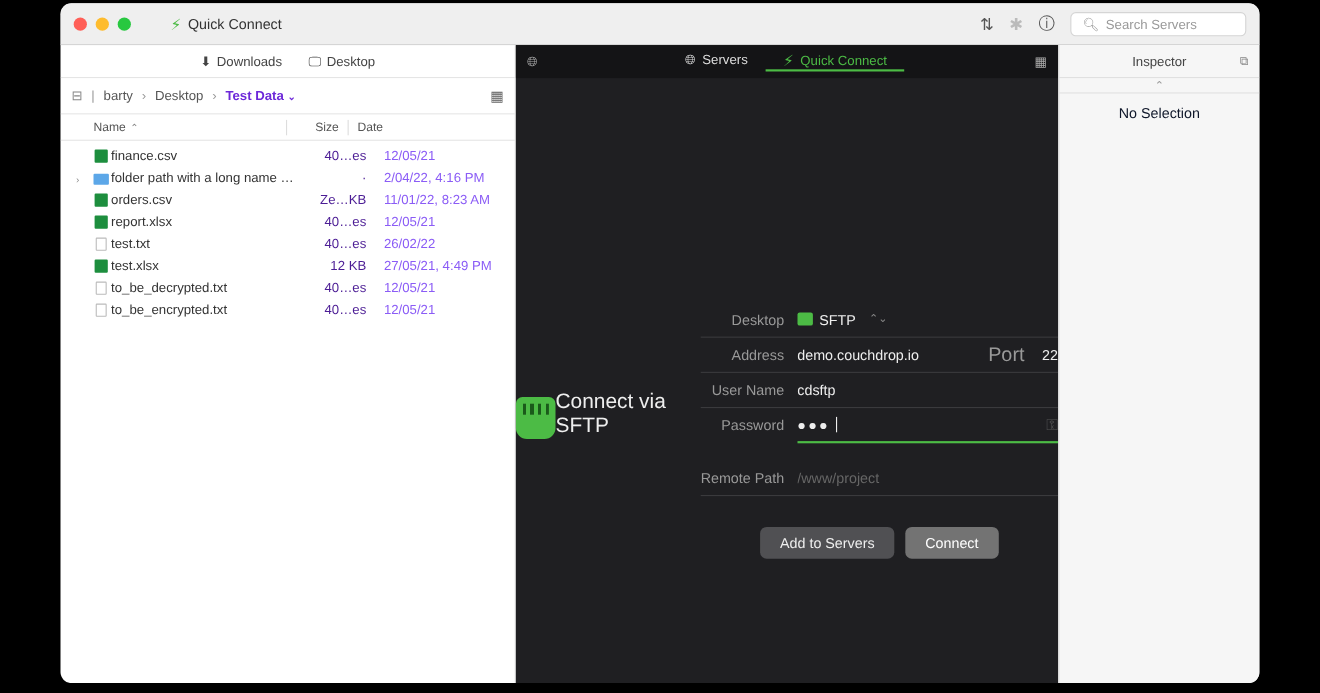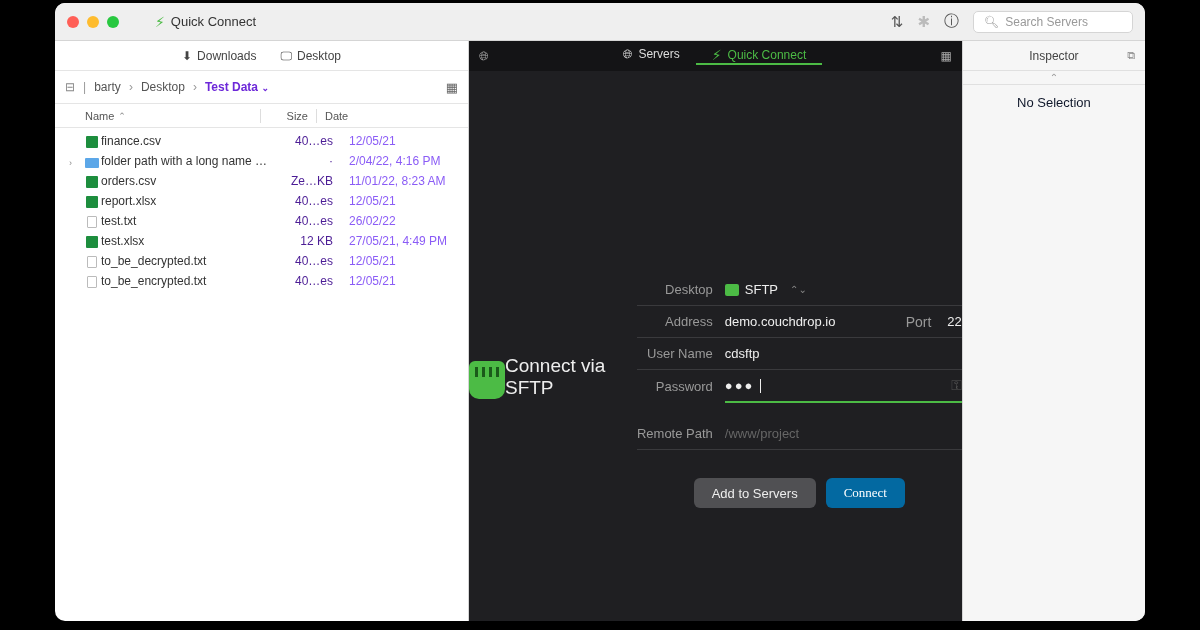--- a/index.html
+++ b/index.html
@@ -61,34 +61,34 @@
     .plug-icon::before { content: ""; position: absolute; top: 6px; left: 6px; right: 6px; height: 10px; background: repeating-linear-gradient(90deg, #1a5a1a 0 3px, transparent 3px 7px); }
     .connect-title { font-size: 19px; color: #eee; margin-bottom: 28px; }
     
     .form { width: 380px; }
     .form-row { display: flex; align-items: center; height: 32px; border-bottom: 1px solid #3a3a3d; }
     .form-row.no-border { border-bottom: none; }
     .form-label { width: 88px; text-align: right; color: #999; font-size: 13px; padding-right: 12px; }
     .form-value { flex: 1; color: #eee; font-size: 13px; display: flex; align-items: center; gap: 6px; }
     .form-input { background: transparent; border: none; color: #eee; font-size: 13px; outline: none; width: 100%; }
     .form-input::placeholder { color: #666; }
-    .port-label { color: #999; font-size: 14px; margin-left: auto; margin-right: 10px; }
+    .port-label { color: #999; font-size: 18px; margin-left: auto; margin-right: 10px; }
     .port-value { color: #eee; font-size: 13px; }
     .pw-row .form-value { border-bottom: 2px solid #4cbb45; margin-bottom: -1px; height: 100%; display: flex; align-items: center; }
     .pw-dots { letter-spacing: 2px; }
     .pw-cursor { width: 1px; height: 14px; background: #eee; display: inline-block; }
     .key-icon { color: #555; font-size: 14px; margin-left: auto; }
     .sftp-mini-icon { width: 14px; height: 12px; background: #4cbb45; border-radius: 2px; display: inline-block; }
     .chevrons { color: #888; font-size: 10px; margin-left: 6px; }
     
     .form-gap { height: 16px; }
     .button-row { display: flex; justify-content: center; gap: 10px; margin-top: 28px; }
     .btn { border: none; border-radius: 6px; padding: 7px 18px; font-size: 13px; cursor: pointer; }
     .btn-secondary { background: #505053; color: #eee; }
-    .btn-primary { background: #0369a1; color: #fff; font-family: Liberation Serif, serif; }
+    .btn-primary { background: #737373; color: #fff; }
     
     .inspector-panel { width: 192px; background: #f6f6f6; border-left: 1px solid #d5d5d5; display: flex; flex-direction: column; }
     .inspector-header { height: 30px; display: flex; align-items: center; justify-content: center; font-size: 12px; color: #444; border-bottom: 1px solid #e0e0e0; position: relative; }
     .inspector-copy { position: absolute; right: 10px; color: #888; font-size: 11px; }
     .inspector-collapse { height: 14px; display: flex; justify-content: center; align-items: center; color: #999; font-size: 10px; border-bottom: 1px solid #e0e0e0; }
     .inspector-body { flex: 1; display: flex; justify-content: center; padding-top: 10px; color: #0f172a; font-size: 13px; }
   </style>
 </head>
 <body>
 

